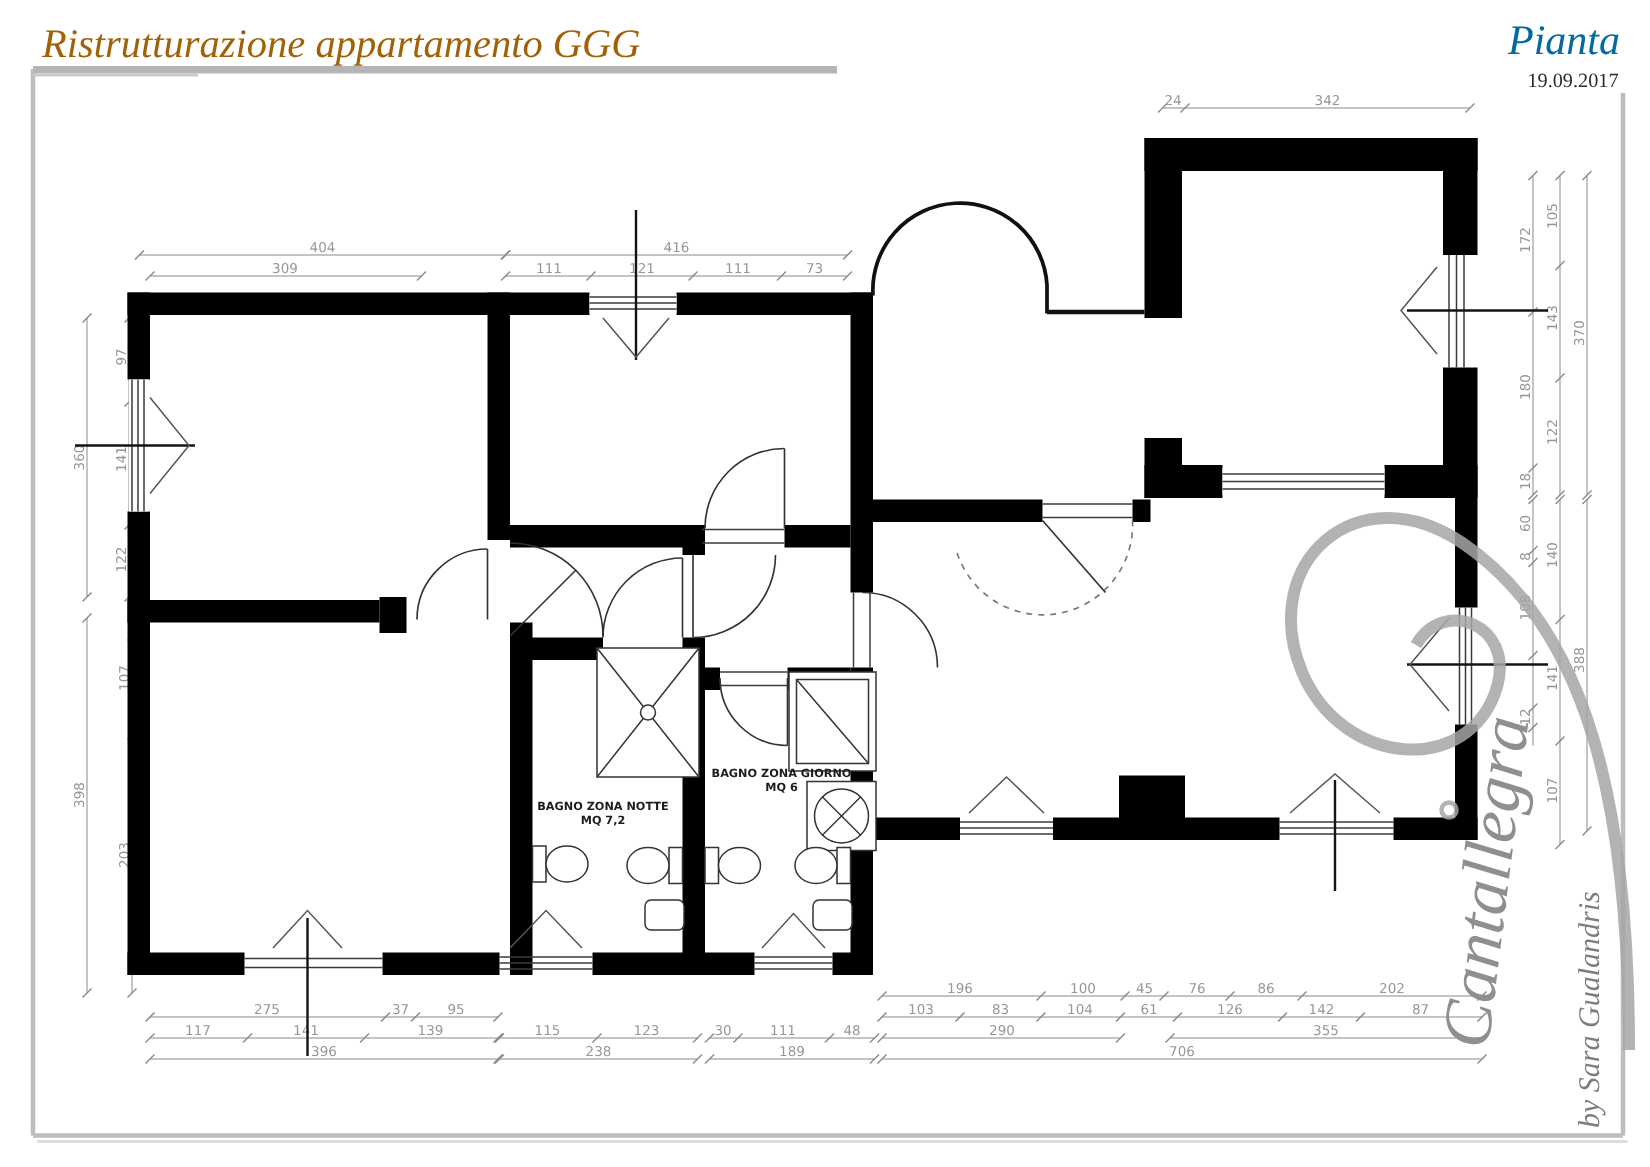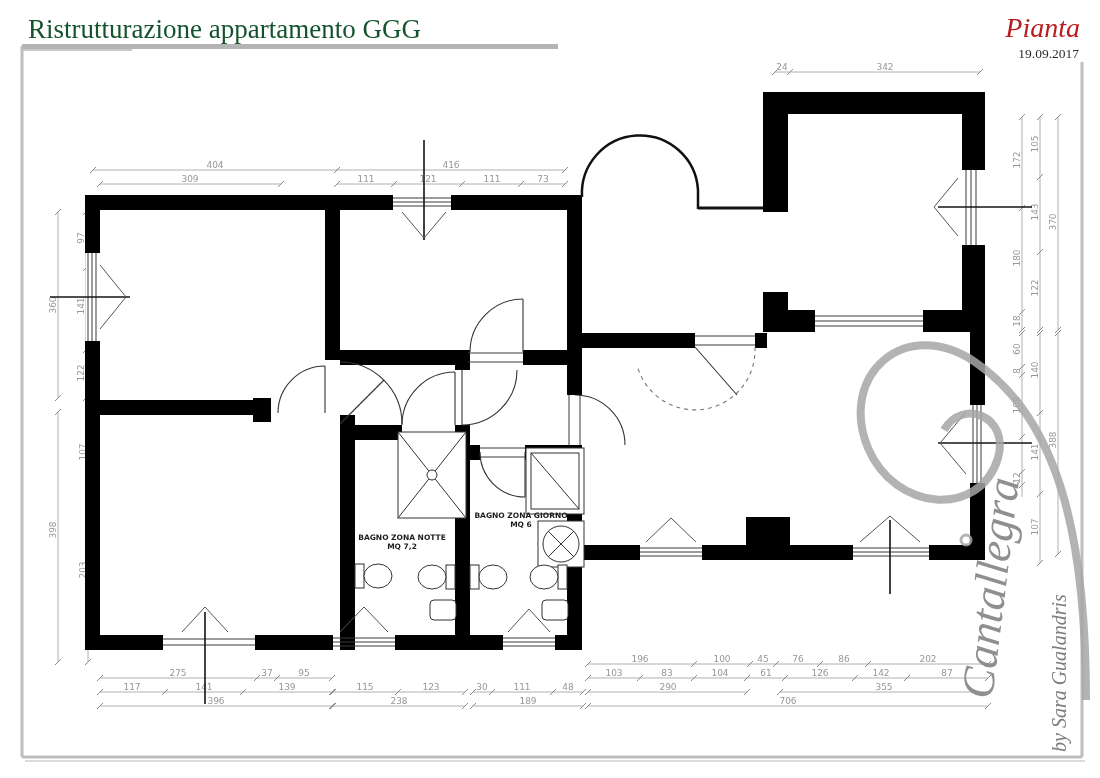--- a/index.html
+++ b/index.html
@@ -1,22 +1,22 @@
 <!DOCTYPE html>
 <html><head>
 <meta charset="utf-8">
 <style>
   html,body{margin:0;padding:0;background:#ffffff;}
   #page{position:relative;width:1100px;height:778px;background:#fff;overflow:hidden;
         font-family:"Liberation Serif", serif;}
   #plan-svg{position:absolute;left:0;top:0;}
-  .hdr-title{position:absolute;left:28px;top:14px;font-size:27px;color:#14532d;}
+  .hdr-title{position:absolute;left:28px;top:14px;font-style:italic;font-size:27px;color:#a16207;}
   .hdr-underline{position:absolute;left:22px;top:44px;width:536px;height:5px;background:#b5b5b5;}
   .hdr-underline2{position:absolute;left:22px;top:49px;width:110px;height:2px;background:#c9c9c9;}
-  .hdr-sheet{position:absolute;right:20px;top:12px;font-style:italic;font-size:28px;color:#b91c1c;text-align:right;}
+  .hdr-sheet{position:absolute;right:20px;top:12px;font-style:italic;font-size:28px;color:#0369a1;text-align:right;}
   .hdr-date{position:absolute;right:21px;top:46px;font-size:13.5px;color:#2a2a2a;text-align:right;}
   svg text{font-family:"DejaVu Sans", sans-serif;}
   .dim-text{fill:#979797;font-size:9px;}
   .room-text{fill:#1d1d1d;font-size:7.5px;font-weight:bold;}
   .sig-brand{font-family:"Liberation Serif",serif;font-style:italic;fill:#8f8f8f;font-size:46px;}
   .sig-by{font-family:"Liberation Serif",serif;font-style:italic;fill:#7d7d7d;font-size:20px;}
 </style>
 </head>
 <body>
 

